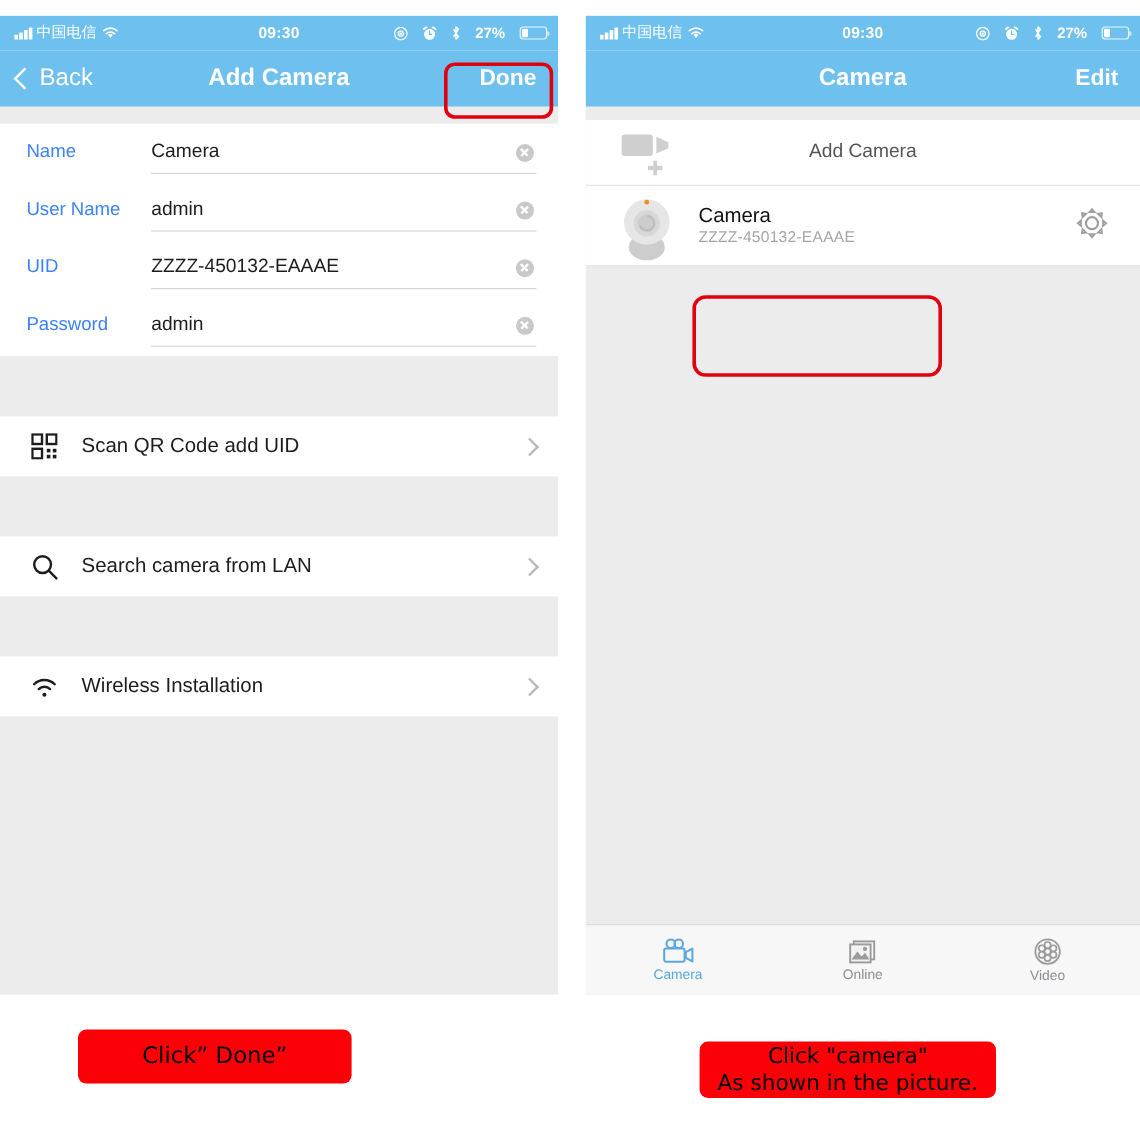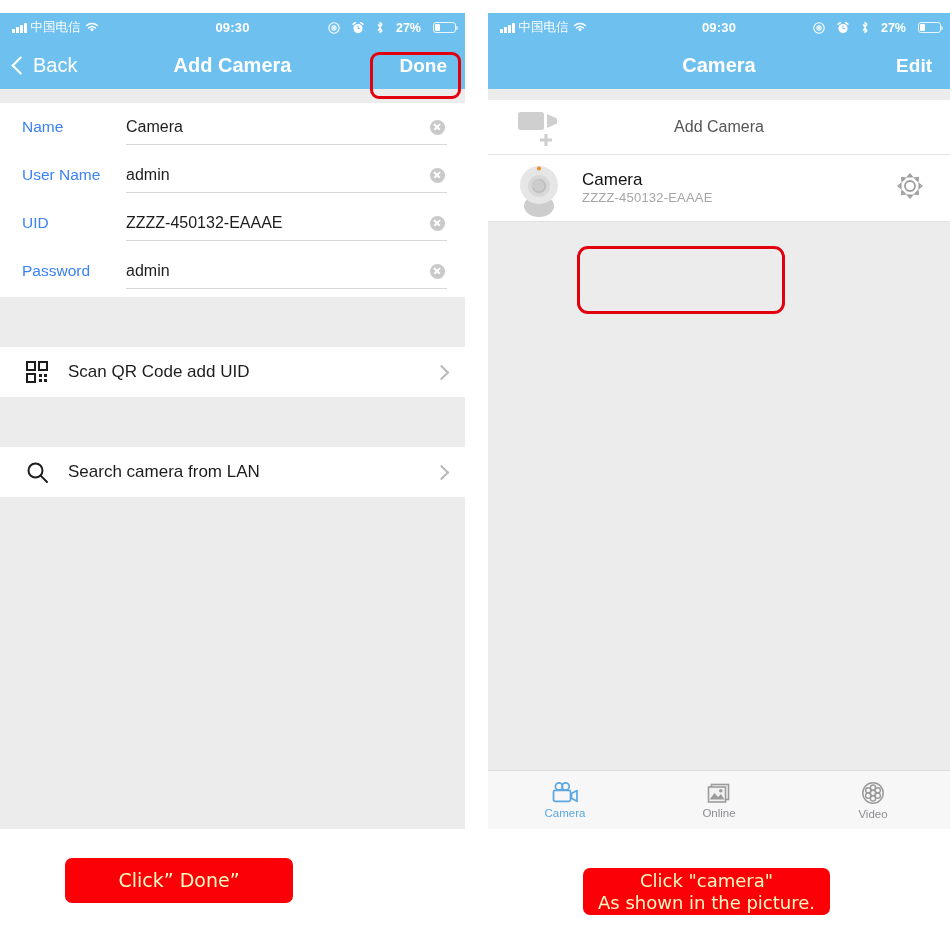--- a/index.html
+++ b/index.html
@@ -305,21 +305,21 @@
     justify-content: center;
     gap: 3px;
   }
   .tab-label { font-size: 11.5px; color: #8e8e93; }
   .tab.active .tab-label { color: #5ba7e2; }
 
   
   .caption {
     position: absolute;
     background: #fb0007;
-    color: #fef9c3;
+    color: #000000;
     border-radius: 7px;
     text-align: center;
     font-family: "DejaVu Sans", sans-serif;
     display: flex;
     flex-direction: column;
     align-items: center;
     justify-content: center;
     line-height: 1.18;
   }
   .caption-left {
@@ -449,20 +449,31 @@
           <circle cx="9.5" cy="9.5" r="7" fill="none" stroke="#1d1d1d" stroke-width="2"></circle>
           <line x1="14.6" y1="14.6" x2="21" y2="21" stroke="#1d1d1d" stroke-width="2" stroke-linecap="round"></line>
         </svg>
       </span>
       <span class="action-label">Search camera from LAN</span>
       <span class="chev-right"></span>
     </div>
 
     <div class="gap"></div>
 
+    <div class="action-row">
+      <span class="action-icon">
+        <svg width="24" height="20" viewBox="0 0 24 20">
+          <circle cx="12" cy="17" r="1.7" fill="#1d1d1d"></circle>
+          <path d="M7.3 12.2 A6.6 6.6 0 0 1 16.7 12.2" stroke="#1d1d1d" stroke-width="2" fill="none" stroke-linecap="round"></path>
+          <path d="M3.4 8.2 A12.2 12.2 0 0 1 20.6 8.2" stroke="#1d1d1d" stroke-width="2" fill="none" stroke-linecap="round"></path>
+        </svg>
+      </span>
+      <span class="action-label">Wireless Installation</span>
+      <span class="chev-right"></span>
+    </div>
 
     <div class="gap"></div>
   </div>
 </div>
 
 <div class="phone phone-right">
 
   <div class="statusbar">
     <div class="sb-left">
       <span class="sig-bars">

